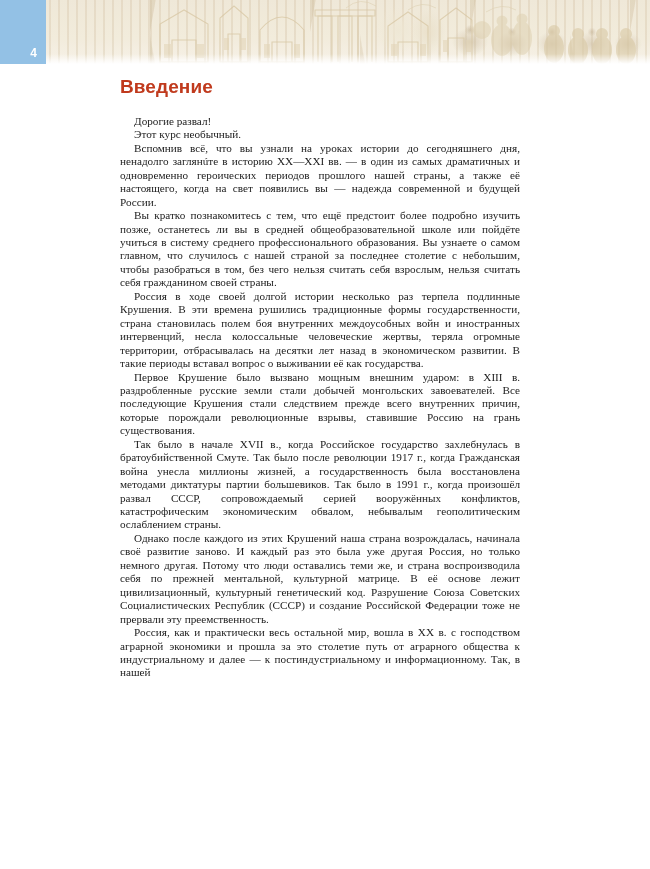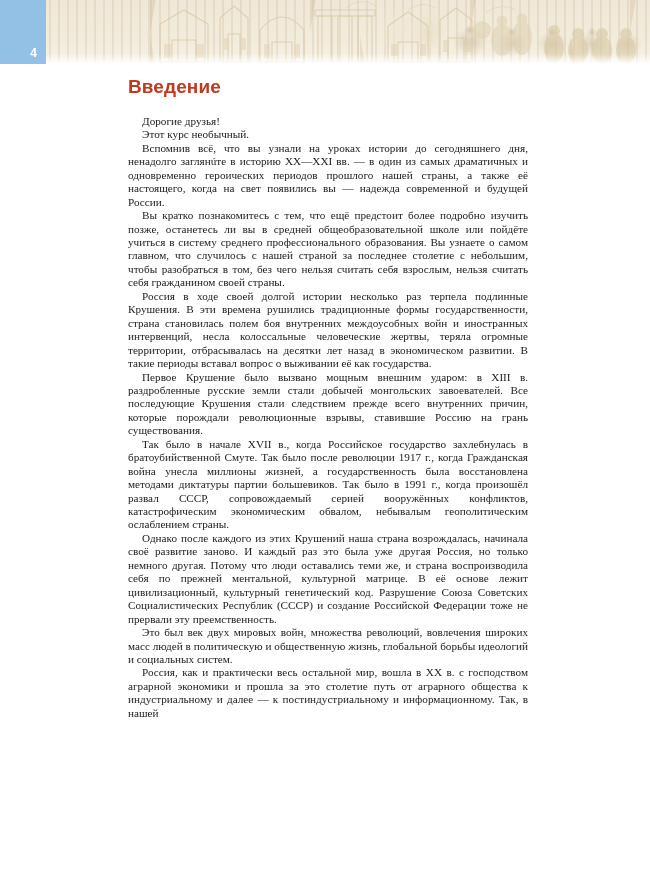--- a/index.html
+++ b/index.html
@@ -107,21 +107,21 @@
     color: #ffffff;
     font-family: "Liberation Sans", sans-serif;
     font-size: 12px;
     font-weight: bold;
     line-height: 1;
   }
 
   
   .content {
     position: absolute;
-    left: 128px;
+    left: 120px;
     top: 64px;
     width: 400px;
   }
 
   .chapter-title {
     color: #c03a1d;
     font-family: "Liberation Sans", sans-serif;
     font-size: 19px;
     font-weight: bold;
     letter-spacing: .1px;
@@ -210,26 +210,25 @@
 
     <div class="page-number-box">
       <span class="page-number">4</span>
     </div>
   </div>
 
   <div class="content">
     <h1 class="chapter-title">Введение</h1>
 
     <div class="body-text">
-      <p>Дорогие друзья!</p>
+      <p>Дорогие развал!</p>
       <p>Этот курс необычный.</p>
       <p>Вспомнив всё, что вы узнали на уроках истории до сегодняшнего дня, ненадолго заглянúте в историю XX—XXI вв. — в один из самых драматичных и одновременно героических периодов прошлого нашей страны, а также её настоящего, когда на свет появились вы — надежда современной и будущей России.</p>
       <p>Вы кратко познакомитесь с тем, что ещё предстоит более подробно изучить позже, останетесь ли вы в средней общеобразовательной школе или пойдёте учиться в систему среднего профессионального образования. Вы узнаете о самом главном, что случилось с нашей страной за последнее столетие с небольшим, чтобы разобраться в том, без чего нельзя считать себя взрослым, нельзя считать себя гражданином своей страны.</p>
       <p>Россия в ходе своей долгой истории несколько раз терпела подлинные Крушения. В эти времена рушились традиционные формы государственности, страна становилась полем боя внутренних междоусобных войн и иностранных интервенций, несла колоссальные человеческие жертвы, теряла огромные территории, отбрасывалась на десятки лет назад в экономическом развитии. В такие периоды вставал вопрос о выживании её как государства.</p>
       <p>Первое Крушение было вызвано мощным внешним ударом: в XIII в. раздробленные русские земли стали добычей монгольских завоевателей. Все последующие Крушения стали следствием прежде всего внутренних причин, которые порождали революционные взрывы, ставившие Россию на грань существования.</p>
       <p>Так было в начале XVII в., когда Российское государство захлебнулась в братоубийственной Смуте. Так было после революции 1917 г., когда Гражданская война унесла миллионы жизней, а государственность была восстановлена методами диктатуры партии большевиков. Так было в 1991 г., когда произошёл развал СССР, сопровождаемый серией вооружённых конфликтов, катастрофическим экономическим обвалом, небывалым геополитическим ослаблением страны.</p>
       <p>Однако после каждого из этих Крушений наша страна возрождалась, начинала своё развитие заново. И каждый раз это была уже другая Россия, но только немного другая. Потому что люди оставались теми же, и страна воспроизводила себя по прежней ментальной, культурной матрице. В её основе лежит цивилизационный, культурный генетический код. Разрушение Союза Советских Социалистических Республик (СССР) и создание Российской Федерации тоже не прервали эту преемственность.</p>
-      <p>Это был век двух мировых войн, множества революций, вовлечения широких масс людей в политическую и общественную жизнь, глобальной борьбы идеологий и социальных систем.</p>
       <p>Россия, как и практически весь остальной мир, вошла в XX в. с господством аграрной экономики и прошла за это столетие путь от аграрного общества к индустриальному и далее — к постиндустриальному и информационному. Так, в нашей</p>
     </div>
   </div>
 
 </div>
 
 </body></html>

